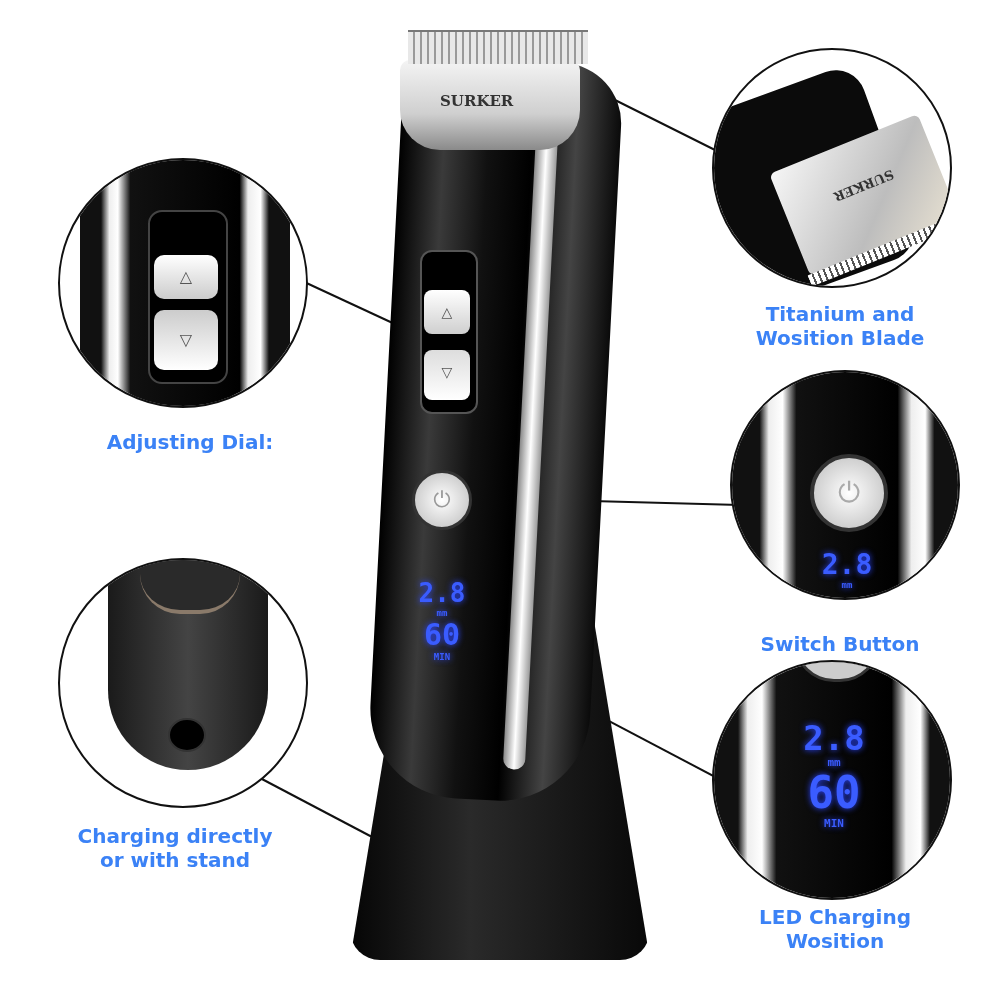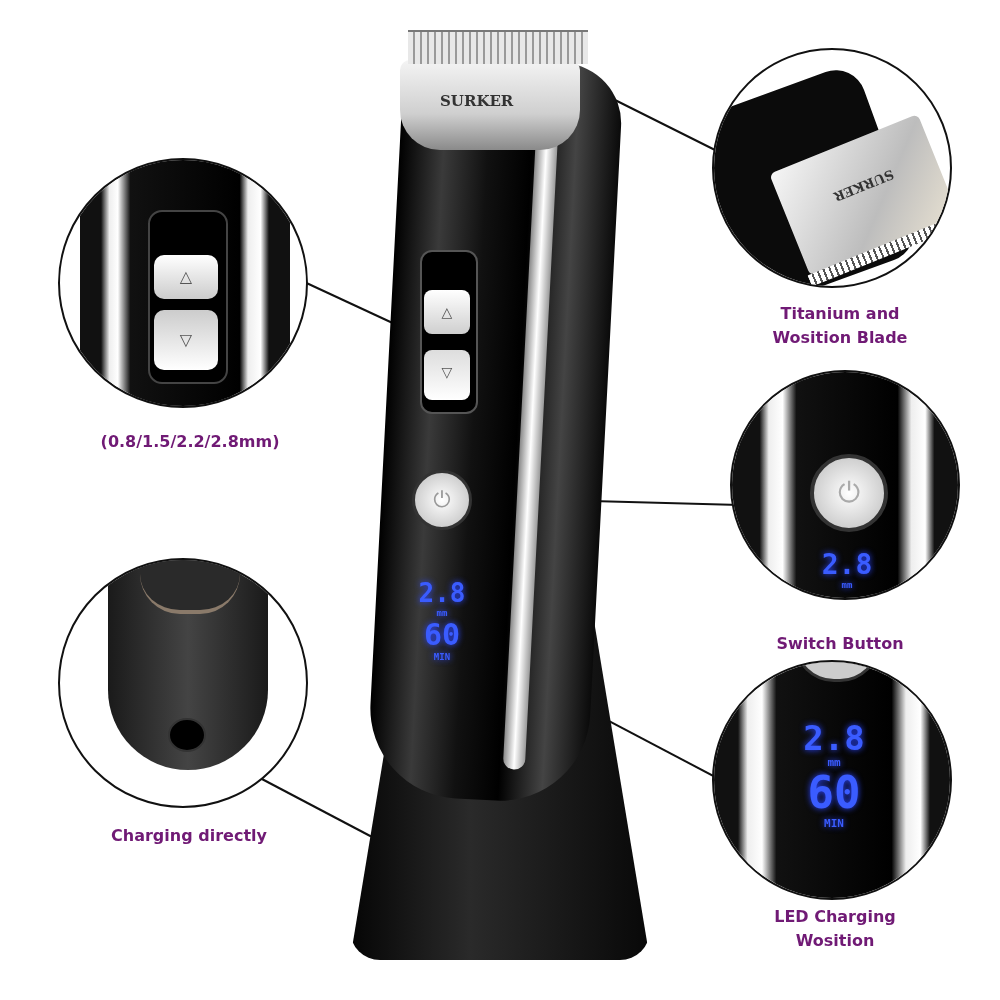--- a/index.html
+++ b/index.html
@@ -1,18 +1,18 @@
 <!DOCTYPE html>
 <html><head>
 <meta charset="utf-8">
 <style>
   html,body{margin:0;padding:0;background:#fff;}
   body{width:1000px;height:1000px;position:relative;overflow:hidden;font-family:"DejaVu Sans",sans-serif;}
   .abs{position:absolute;}
-  .label{position:absolute;text-align:center;font-family:"DejaVu Sans",sans-serif;font-weight:bold;color:#701a75;font-size:16px;line-height:24px;white-space:nowrap;}
+  .label{position:absolute;text-align:center;font-family:"DejaVu Sans",sans-serif;font-weight:bold;color:#3b82f6;font-size:20px;line-height:24px;white-space:nowrap;}
   .circle{position:absolute;border:2px solid #111;border-radius:50%;overflow:hidden;background:#fff;box-sizing:border-box;}
   .lcd{color:#3a5cff;font-family:"DejaVu Sans Mono",monospace;font-weight:bold;text-shadow:0 0 6px #2a44ff;text-align:center;}
   svg.lines{position:absolute;left:0;top:0;pointer-events:none;}
 </style>
 </head>
 <body>
 
 <svg class="lines" width="1000" height="1000">
   <line x1="535" y1="60" x2="735" y2="160" stroke="#111" stroke-width="2"></line>
   <circle cx="535" cy="60" r="7" fill="#111"></circle>
@@ -98,24 +98,25 @@
     <div style="font-size:44px;line-height:48px;">60</div>
     <div style="font-size:11px;">MIN</div>
   </div>
 </div>
 
 <div class="label" style="left:735px;top:302px;width:210px;">
   <div>Titanium and</div>
   <div>Wosition Blade</div>
 </div>
 <div class="label" style="left:60px;top:430px;width:260px;">
-  <div>(0.8/1.5/2.2/2.8mm)</div>
+  <div>Adjusting Dial:</div>
 </div>
 <div class="label" style="left:735px;top:632px;width:210px;">
   <div>Switch Button</div>
 </div>
-<div class="label" style="left:74px;top:824px;width:230px;">
+<div class="label" style="left:60px;top:824px;width:230px;">
   <div>Charging directly</div>
+  <div>or with stand</div>
 </div>
 <div class="label" style="left:725px;top:905px;width:220px;">
   <div>LED Charging</div>
   <div>Wosition</div>
 </div>
 
 </body></html>

